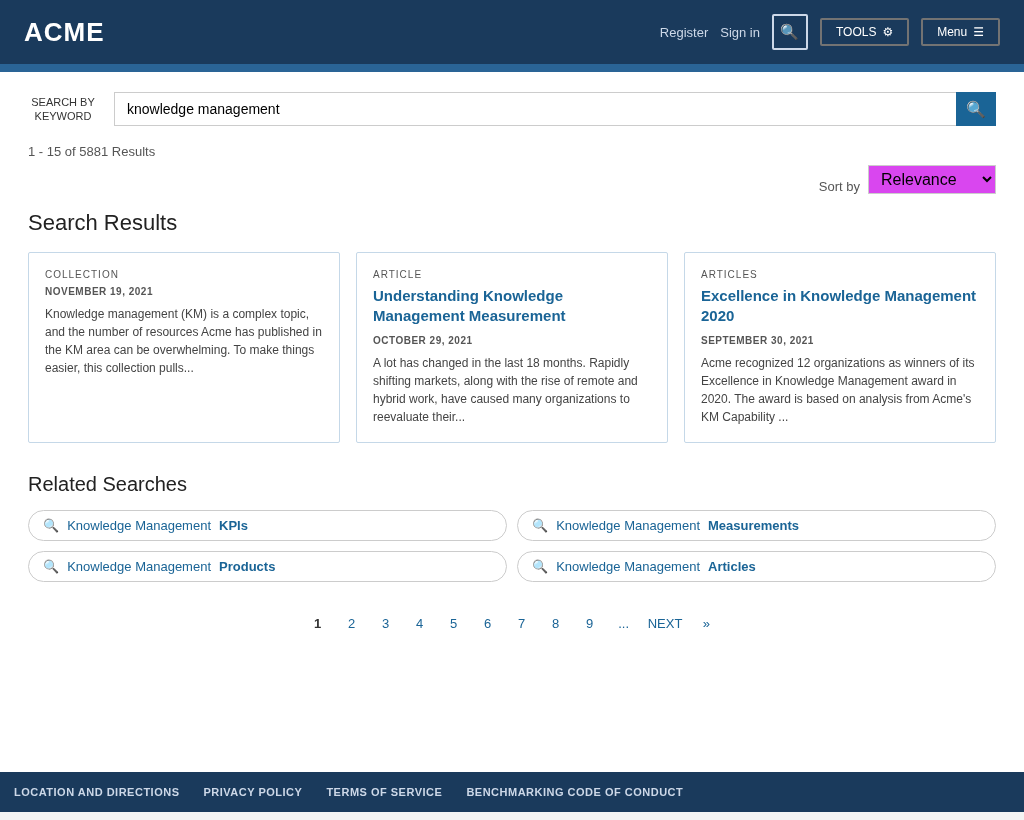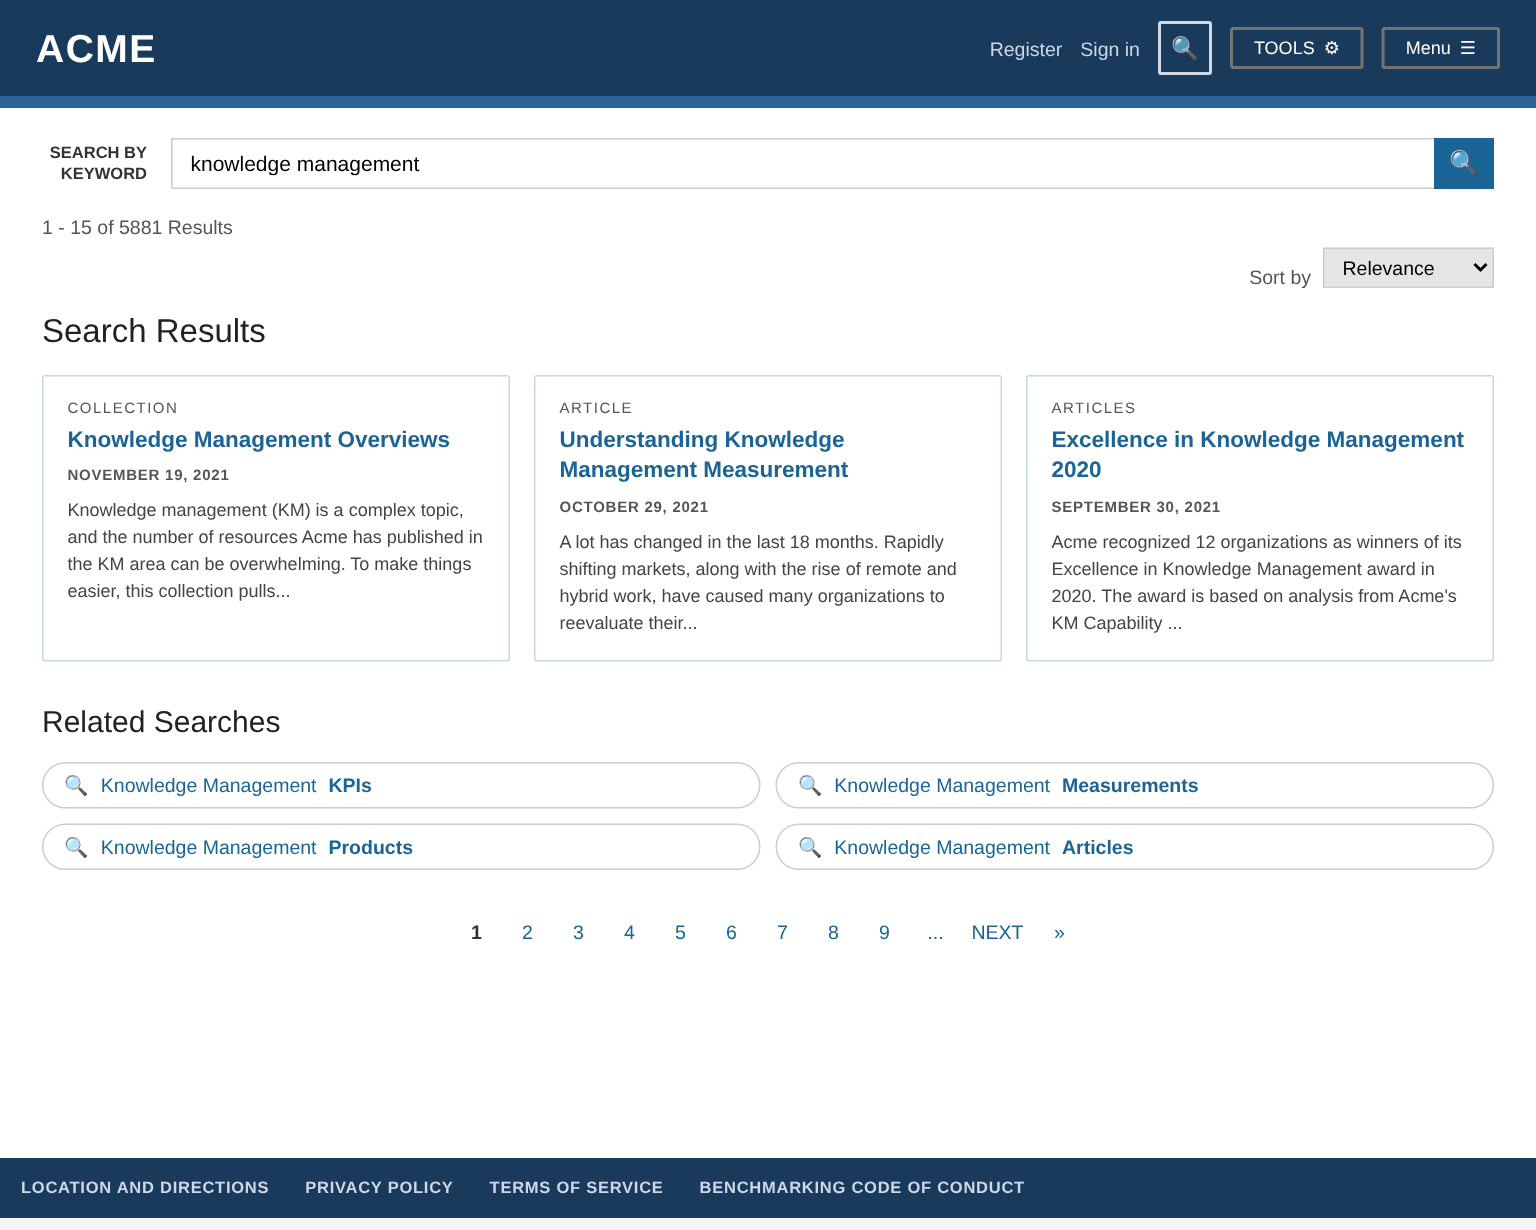--- a/index.html
+++ b/index.html
@@ -110,23 +110,23 @@
 
     
     .search-bar-area {
       display: flex;
       align-items: center;
       gap: 16px;
       margin-bottom: 18px;
     }
     .search-by-label {
       font-size: 11px;
-      font-weight: 700;
+      font-weight: 400;
       color: #333;
-      text-align: right;
+      text-align: center;
       line-height: 1.3;
       min-width: 70px;
     }
     .search-input-wrap {
       flex: 1;
       display: flex;
     }
     .search-input {
       flex: 1;
       border: 1px solid #ccc;
@@ -160,23 +160,23 @@
       gap: 8px;
       margin-bottom: 16px;
     }
     .sort-label {
       font-size: 13px;
       color: #555;
     }
     .sort-select {
       border: 1px solid #ccc;
       padding: 4px 22px 4px 8px;
-      font-size: 13px;
-      cursor: pointer;
-      background: #e5e5e5;
+      font-size: 16px;
+      cursor: pointer;
+      background: #d946ef;
       appearance: auto;
     }
 
     
     .section-title {
       font-size: 22px;
       font-weight: 400;
       color: #222;
       margin-bottom: 16px;
     }
@@ -349,21 +349,20 @@
         <option>Title</option>
       </select>
     </div>
 
     <h2 class="section-title">Search Results</h2>
 
     <div class="cards-row">
 
       <div class="card">
         <div class="card-type">COLLECTION</div>
-        <div class="card-title">Knowledge Management Overviews</div>
         <div class="card-date">NOVEMBER 19, 2021</div>
         <div class="card-desc">Knowledge management (KM) is a complex topic, and the number of resources Acme has published in the KM area can be overwhelming. To make things easier, this collection pulls...</div>
       </div>
 
       <div class="card">
         <div class="card-type">ARTICLE</div>
         <div class="card-title">Understanding Knowledge Management Measurement</div>
         <div class="card-date">OCTOBER 29, 2021</div>
         <div class="card-desc">A lot has changed in the last 18 months. Rapidly shifting markets, along with the rise of remote and hybrid work, have caused many organizations to reevaluate their...</div>
       </div>

